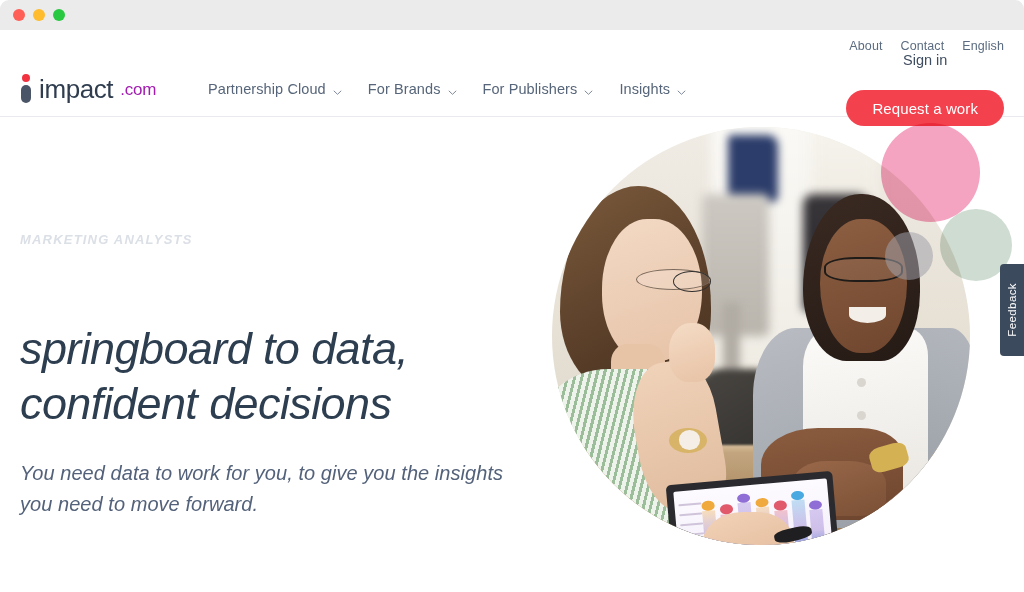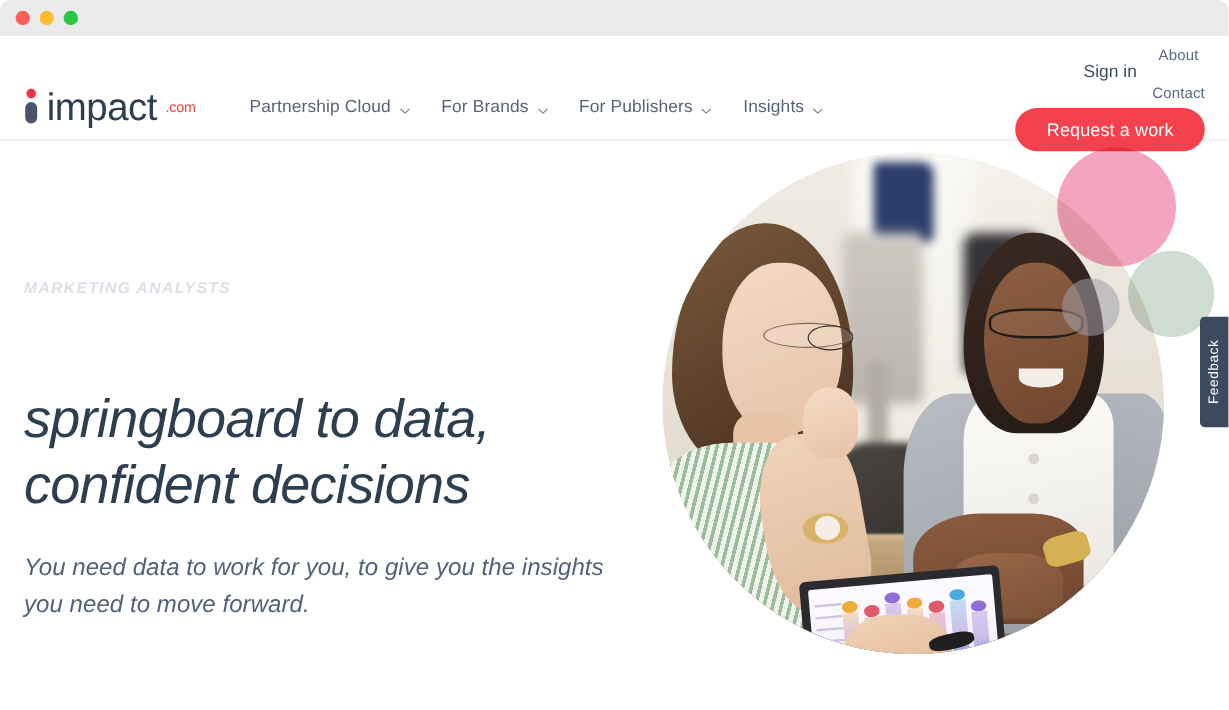--- a/index.html
+++ b/index.html
@@ -44,21 +44,21 @@
   
   .site-header {
     position:absolute; top:0; left:0;
     width:1024px; height:87px;
     background:#ffffff;
     border-bottom:1px solid #e9e9ee;
   }
 
   .utility-bar {
     position:absolute; top:9px; right:20px;
-    display:flex; align-items:center; gap:18px;flex-direction:column;
+    display:flex; align-items:center; gap:18px;
   }
   .utility-link {
     font-size:12.5px; color:#5b6b80; letter-spacing:.1px;
     text-decoration:none; cursor:pointer; white-space:nowrap;
   }
 
   .header-main {
     position:absolute; top:31px; left:0;
     width:1024px; height:56px;
     display:flex; align-items:center;
@@ -75,24 +75,24 @@
     width:8px; height:8px; border-radius:50%;
     background:#f2323f;
   }
   .logo-mark .mark-stem {
     position:absolute; left:1px; top:11px;
     width:10px; height:18px;
     border-radius:5px 5px 5px 5px;
     background:#4a5568;
   }
   .logo-word {
-    font-size:32px; color:#2f3d4f; letter-spacing:-0.4px; line-height:1;
+    font-size:26px; color:#2f3d4f; letter-spacing:-0.4px; line-height:1;
   }
   .logo-tld {
-    font-size:12px; color:#ef4444; letter-spacing:-0.2px; line-height:1;
+    font-size:17px; color:#a21caf; letter-spacing:-0.2px; line-height:1;
   }
 
   
   .nav {
     position:absolute; left:208px; top:50%; transform:translateY(-50%);
     display:flex; align-items:center; gap:26px;
   }
   .nav-item {
     display:flex; align-items:flex-end; gap:7px;
     font-size:14.5px; color:#566579; letter-spacing:.1px;

